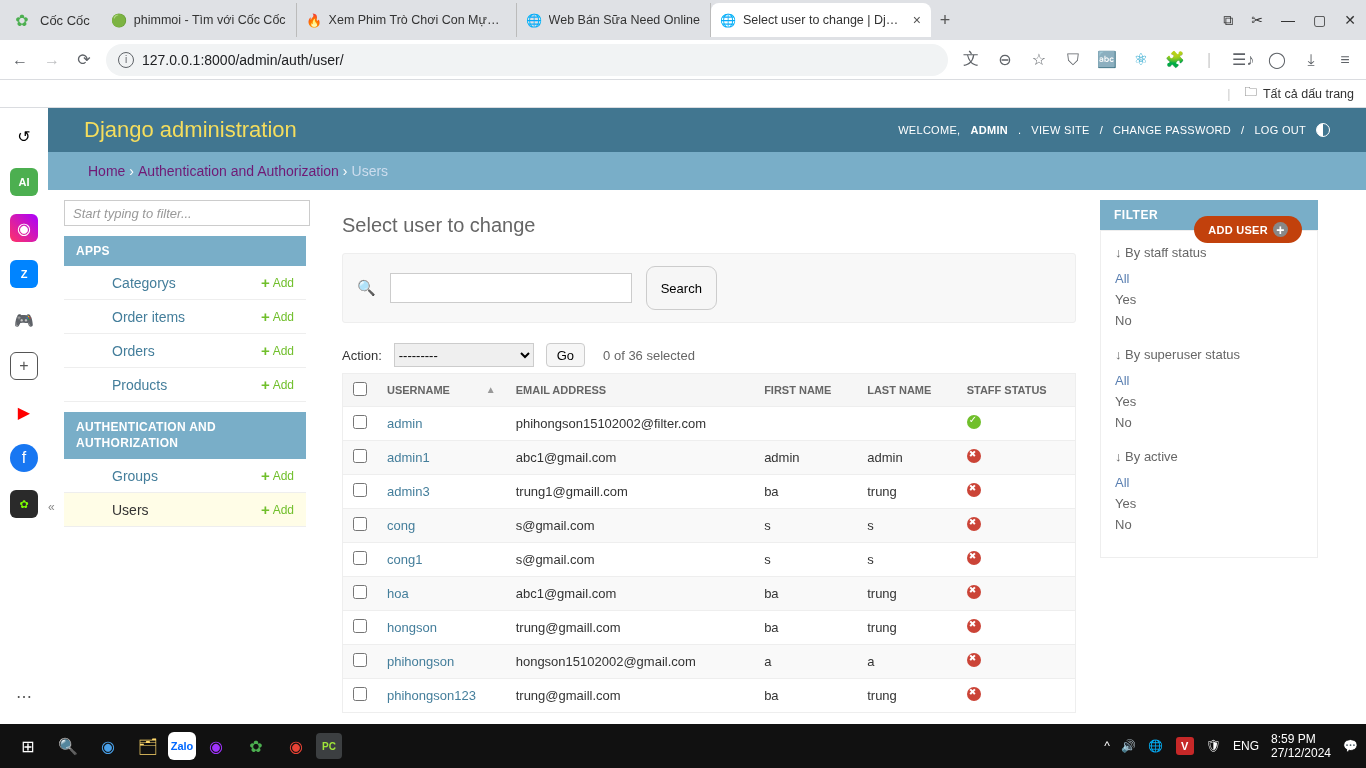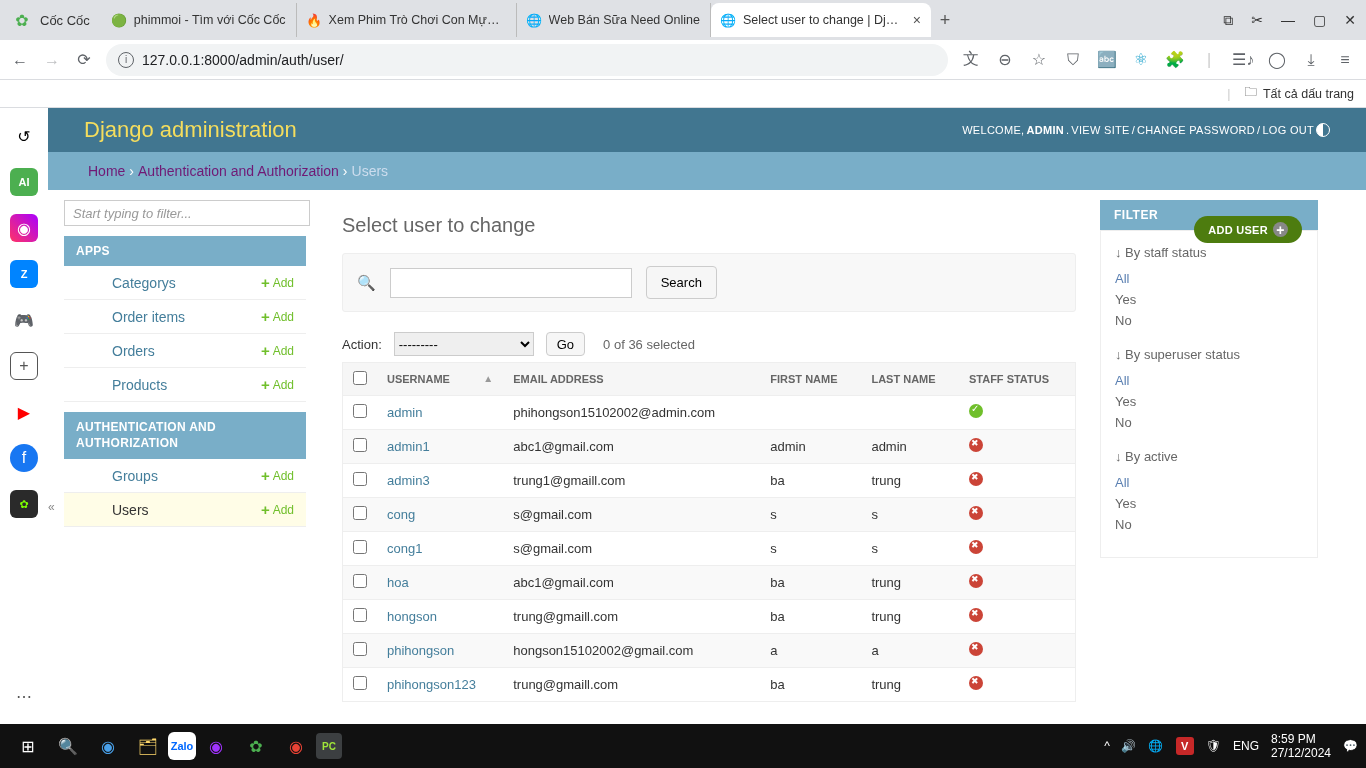--- a/index.html
+++ b/index.html
@@ -39,21 +39,21 @@
 .vbadge.yt{color:#f00;}
 .vbadge.fb{background:#1877f2;color:#fff;border-radius:50%;}
 .vbadge.app{background:#2a2a2a;color:#7cfc00;font-size:11px;border-radius:6px;}
 .vmore{margin-top:auto; margin-bottom:14px; color:#555;}
 .vcollapse{position:absolute; left:48px; top:500px; font-size:12px; color:#888;}
 
 
 .django { flex:1; overflow:auto; }
 .dj-header { background:#417690; height:44px; display:flex; align-items:center; padding:0 36px; color:#ffc; }
 .dj-title { font-size:22px; font-weight:300; color:#f5dd5d; }
-.dj-usernav { margin-left:auto; font-size:11px; color:#fff; letter-spacing:.3px; display:flex; align-items:center; gap:2px;}
+.dj-usernav { margin-left:auto; font-size:11px; color:#fff; letter-spacing:.3px; display:flex; align-items:center; gap:10px;}
 .dj-usernav a { color:#fff; text-decoration:none; cursor:pointer; }
 .dj-usernav strong { color:#fff; font-weight:600; }
 .dj-usernav .theme-toggle { width:14px; height:14px; border:1.5px solid #fff; border-radius:50%; background:linear-gradient(90deg,#fff 50%, transparent 50%); cursor:pointer;}
 
 .breadcrumb { background:#79aec8; color:#fff; height:38px; display:flex; align-items:center; padding:0 36px; font-size:14px; }
 .breadcrumb a { color:#701a75; text-decoration:none; margin:0 4px; cursor:pointer;}
 .breadcrumb span.cur { color:#cdddee; margin-left:4px; }
 
 .dj-body { display:flex; padding:10px 0 0 0; }
 .sidebar { width:258px; padding:0 0 0 16px; }
@@ -62,27 +62,27 @@
 .sb-section-title { background:#79aec8; color:#fff; font-size:12px; font-weight:600; padding:8px 12px; margin-top:10px; text-transform:uppercase; letter-spacing:.3px;}
 .sb-row { display:flex; align-items:center; justify-content:space-between; padding:8px 12px; border-bottom:1px solid #eee; font-size:14px;}
 .sb-row a { color:#447e9b; text-decoration:none; cursor:pointer;margin-left:36px;}
 .sb-row .add { color:#70bf2b; font-size:12px; display:flex; align-items:center; gap:3px; cursor:pointer;}
 .sb-row .add::before { content:"+"; color:#70bf2b; font-weight:bold; font-size:15px;}
 .sb-row.active { background:#fffde7; }
 .sb-row.active a { color:#333; font-weight:400;}
 
 .content { flex:1; padding:14px 24px 0 36px; }
 .page-title { font-size:20px; color:#666; font-weight:400; margin-bottom:16px;}
-.adduser-btn { position:absolute; right:64px; top:216px; background:#4d7c0f; color:#fff; border:none; border-radius:16px; padding:6px 14px; font-size:11px; font-weight:600; letter-spacing:.3px; display:flex; align-items:center; gap:5px; cursor:pointer;}
+.adduser-btn { position:absolute; right:64px; top:216px; background:#c2410c; color:#fff; border:none; border-radius:16px; padding:6px 14px; font-size:11px; font-weight:600; letter-spacing:.3px; display:flex; align-items:center; gap:5px; cursor:pointer;}
 .adduser-btn::after{content:"+"; background:#888; border-radius:50%; width:15px; height:15px; display:flex; align-items:center; justify-content:center; font-size:14px;}
 
 .search-row { background:#f8f8f8; padding:12px 14px; display:flex; align-items:center; gap:14px; border:1px solid #eee; border-radius:3px;}
 .search-row .mag { color:#999; font-size:15px;}
 .search-row input { width:242px; height:30px; border:1px solid #ccc; padding:0 8px; font-size:13px;}
-.search-row button { height:33px; padding:0 14px; background:#f6f6f6; border:1px solid #ccc; border-radius:4px; font-size:13px; cursor:pointer;}
+.search-row button { height:44px; padding:0 14px; background:#f6f6f6; border:1px solid #ccc; border-radius:9px; font-size:13px; cursor:pointer;}
 
 .action-row { display:flex; align-items:center; gap:12px; margin:20px 0 6px; font-size:13px; color:#333;}
 .action-row select { border:1px solid #ccc; height:24px; font-size:13px; width:140px;}
 .action-row button { border:1px solid #ccc; background:#f6f6f6; height:24px; padding:0 10px; border-radius:4px; font-size:13px; cursor:pointer;}
 .action-row .count { color:#666; margin-left:6px;}
 
 .tbl { width:100%; border-collapse:collapse; font-size:13px; border:1px solid #eee;}
 .tbl th { background:#f6f6f6; text-align:left; padding:8px 10px; font-size:11px; color:#666; text-transform:uppercase; border-bottom:1px solid #eee; font-weight:600;}
 .tbl th.username-col{}
 .sort-indicator { float:right; color:#999; font-size:10px;}
@@ -279,21 +279,21 @@
             <th>EMAIL ADDRESS</th>
             <th>FIRST NAME</th>
             <th>LAST NAME</th>
             <th>STAFF STATUS</th>
           </tr>
             </thead>
           <tbody id="rows">
               <tr>
     <td><input type="checkbox" class="chk" style=""></td>
     <td><a>admin</a></td>
-    <td>phihongson15102002@admin.com</td>
+    <td>phihongson15102002@filter.com</td>
     <td></td>
     <td></td>
     <td><span class="status-icon status-yes"></span></td>
   </tr>
               <tr>
     <td><input type="checkbox" class="chk" style=""></td>
     <td><a>admin1</a></td>
     <td>abc1@gmail.com</td>
     <td>admin</td>
     <td>admin</td>

